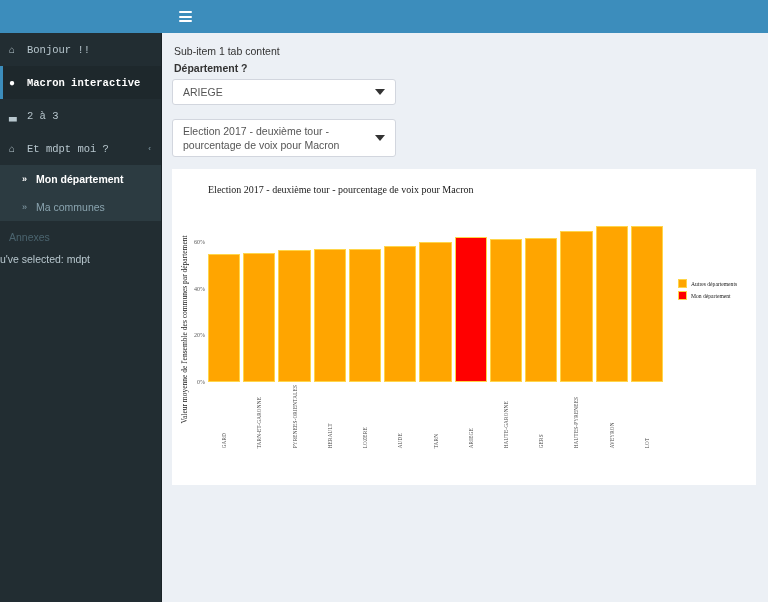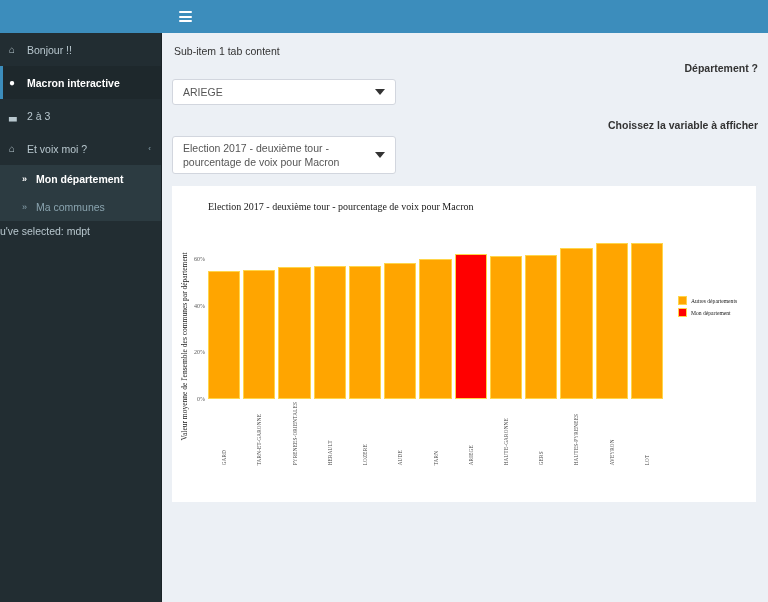--- a/index.html
+++ b/index.html
@@ -23,38 +23,38 @@
   
   .sidebar { position: absolute; top: 33px; left: 0; width: 162px; height: 569px;
     background: #222d32; border-right: 1px solid #1a2226; overflow: hidden; }
   .menu-item { position: relative; height: 33px; display: flex; align-items: center;
     padding-left: 9px; color: #b8c7ce; font-size: 10.5px; cursor: pointer; }
   .menu-item.active { background: #1e282c; color: #ffffff; font-weight: bold; }
   .menu-item.active:before { content: ""; position: absolute; left: 0; top: 0;
     width: 3px; height: 100%; background: #3c8dbc; }
   .menu-item .mi-icon { width: 18px; flex: 0 0 18px; font-size: 10px; color: #b8c7ce; text-align: left; }
   .menu-item.active .mi-icon { color: #ffffff; }
-  .menu-item .mi-label { flex: 1; }
+  .menu-item .mi-label { flex: 1; font-family: Liberation Mono, monospace; }
   .menu-item .mi-caret { font-size: 8px; color: #8aa4af; margin-right: 10px; }
 
   .submenu { background: #2c3b41; }
   .sub-item { height: 28px; display: flex; align-items: center; padding-left: 22px;
     color: #8aa4af; font-size: 10.5px; cursor: pointer; }
   .sub-item.active { color: #ffffff; font-weight: bold; }
   .sub-item .si-icon { width: 14px; flex: 0 0 14px; font-size: 9px; }
 
   .menu-header { padding: 10px 9px 6px 9px; color: #4b646f; font-size: 10.5px; }
   .selected-note { padding: 4px 9px 4px 0px; color: #b8c7ce; font-size: 10.5px;
     margin-left: -12px; white-space: nowrap; overflow: hidden; }
 
   
   .content { position: absolute; top: 33px; left: 162px; width: 606px; height: 444px;
     background: #ecf0f5; padding: 12px 10px 0 10px; }
   .tab-note { font-size: 10.5px; color: #333333; margin: 0 0 5px 2px; }
-  .field-label { font-size: 10.5px; font-weight: bold; color: #333333; margin: 0 0 5px 2px; text-align: right; }
+  .field-label { font-size: 10.5px; font-weight: bold; color: #333333; margin: 0 0 5px 2px; }
 
   .select-box { position: relative; background: #ffffff; border: 1px solid #d2d6de;
     border-radius: 3px; width: 224px; min-height: 26px; display: flex; align-items: center;
     padding: 4px 26px 4px 10px; font-size: 10.5px; color: #555555; cursor: pointer;
     line-height: 14px; }
   .select-box .arrow { position: absolute; right: 10px; top: 50%; transform: translateY(-50%);
     width: 0; height: 0; border-left: 5px solid transparent; border-right: 5px solid transparent;
     border-top: 6px solid #333333; }
   .gap { height: 14px; }
 
@@ -117,51 +117,51 @@
       <span class="mi-label">Macron interactive</span>
     </div>
 
     <div class="menu-item">
       <span class="mi-icon">▃</span>
       <span class="mi-label">2 à 3</span>
     </div>
 
     <div class="menu-item">
       <span class="mi-icon">⌂</span>
-      <span class="mi-label">Et voix moi ?</span>
+      <span class="mi-label">Et mdpt moi ?</span>
       <span class="mi-caret">‹</span>
     </div>
 
     <div class="submenu">
       <div class="sub-item active">
         <span class="si-icon">»</span>
         <span>Mon département</span>
       </div>
       <div class="sub-item">
         <span class="si-icon">»</span>
         <span>Ma communes</span>
       </div>
     </div>
 
+    <div class="menu-header">Annexes</div>
     <div class="selected-note">You've selected: mdpt</div>
   </div>
 
   <div class="content">
 
     <div class="tab-note">Sub-item 1 tab content</div>
     <div class="field-label">Département ?</div>
 
     <div class="select-box">
       <span>ARIEGE</span>
       <span class="arrow"></span>
     </div>
 
     <div class="gap"></div>
 
-    <div class="field-label">Choissez la variable à afficher</div>
 
     <div class="select-box">
       <span>Election 2017 - deuxième tour - pourcentage de voix pour Macron</span>
       <span class="arrow"></span>
     </div>
 
     <div class="panel">
       <div class="chart-wrap">
 
         <div class="chart-title">Election 2017 - deuxième tour - pourcentage de voix pour Macron</div>

